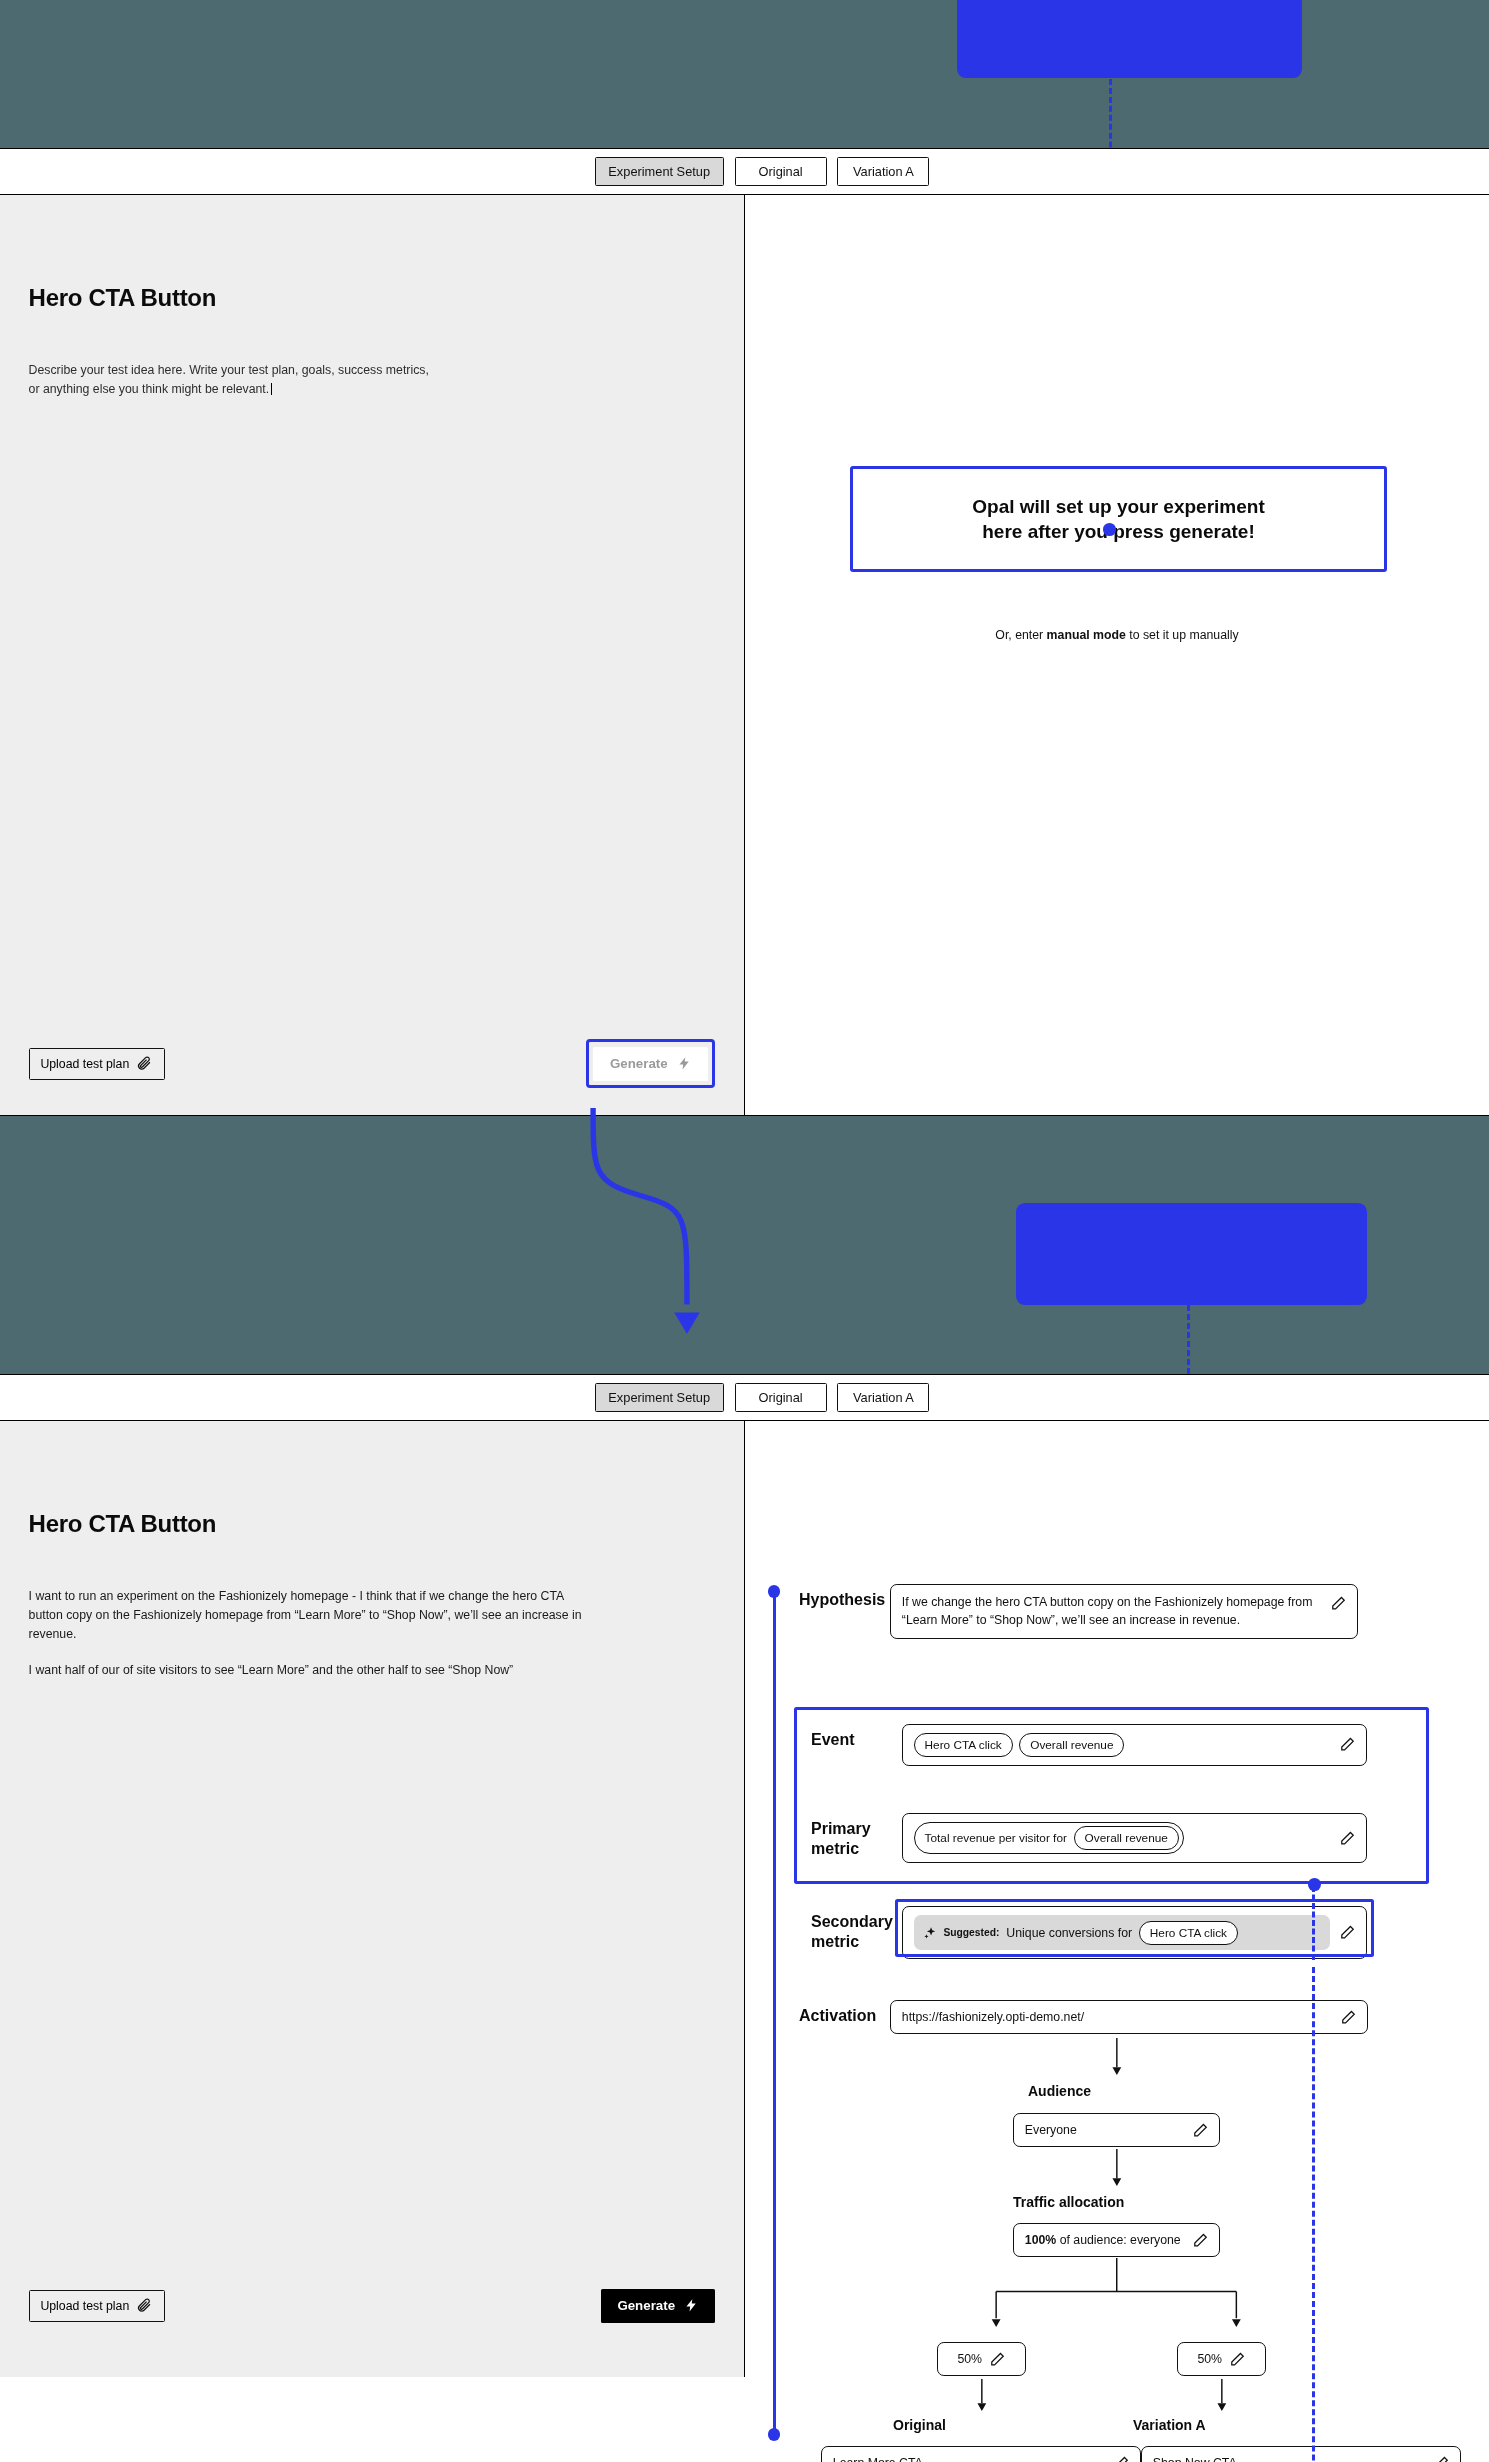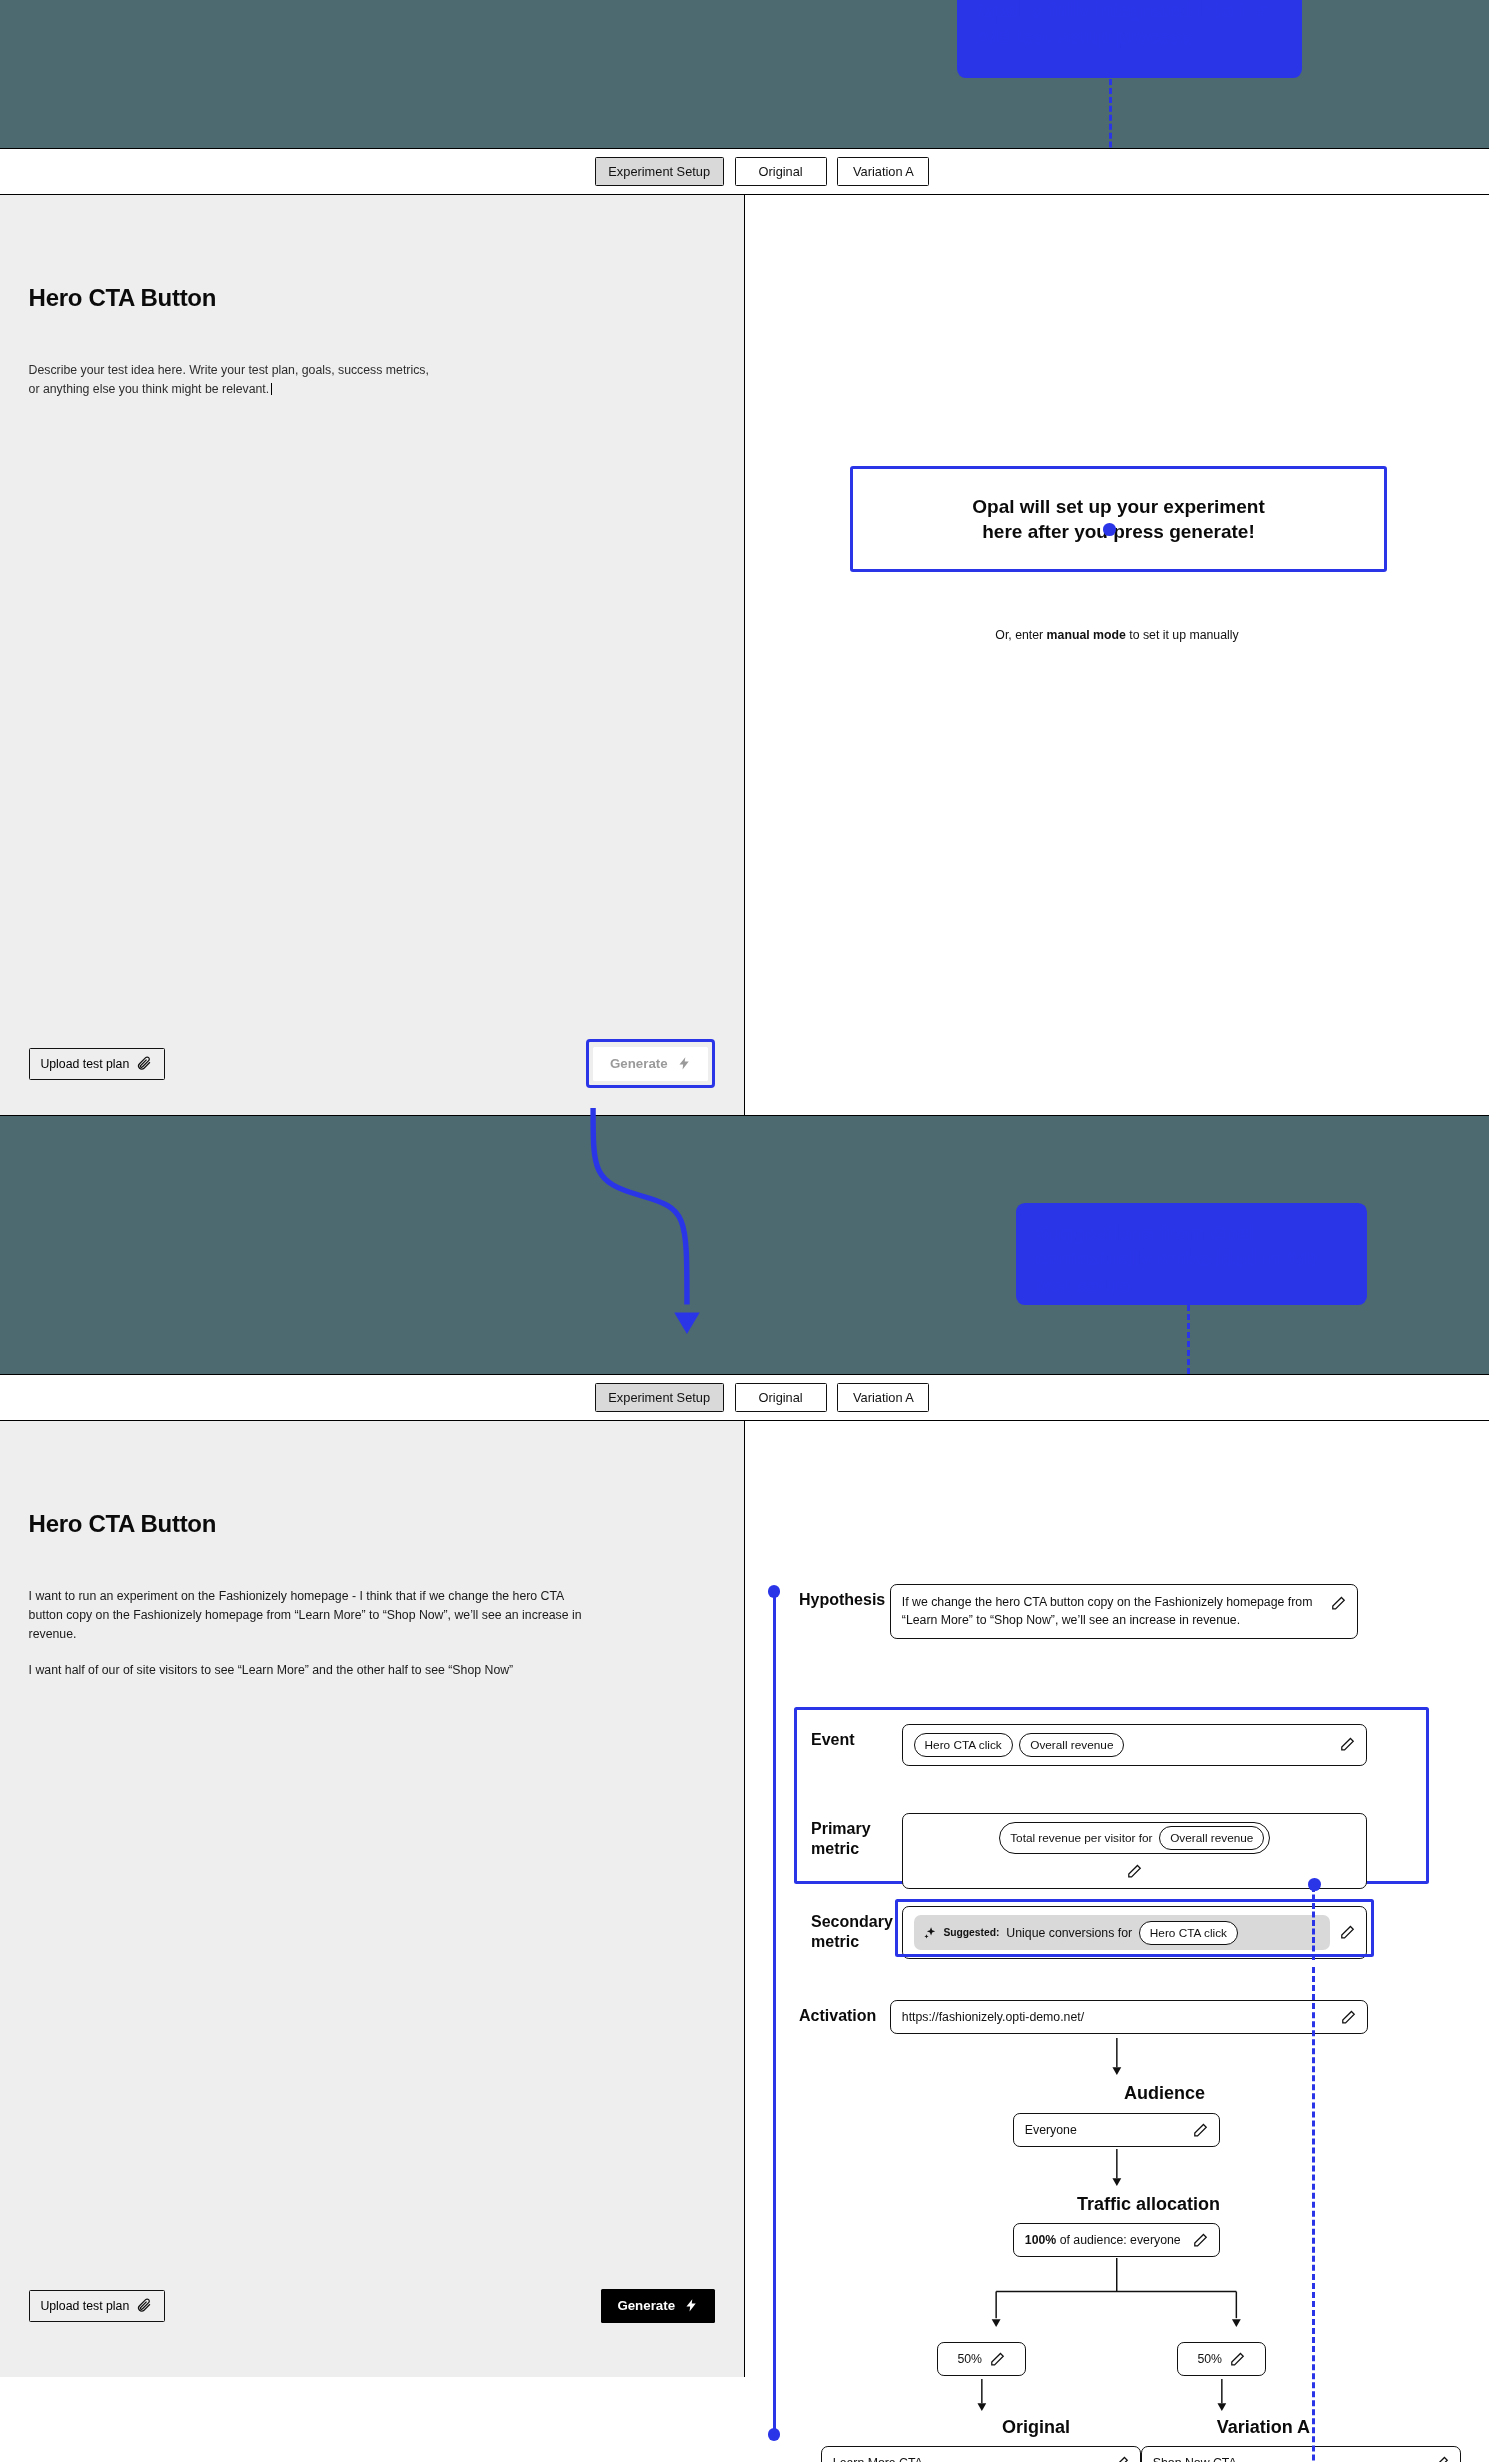--- a/index.html
+++ b/index.html
@@ -209,24 +209,24 @@
   .pencil { flex: 0 0 auto; width: 16.7px; height: 16.7px; }
   .sparkle { width: 13.8px; height: 13.8px; flex: 0 0 auto; }
 
   .highlight-ring {
     position: absolute;
     border: 3.9px solid #2b35e8;
     border-radius: 2.5px;
   }
   .node-label {
     position: absolute;
-    font-size: 18px;
+    font-size: 14px;
     font-weight: 700;
     color: #0b0b0b;
-    text-align: right;
+    text-align: left;
   }
   .arrowline { position: absolute; }
   .leftrail { position: absolute; background: #2b35e8; width: 3.4px; }
 </style>
 </head>
 <body>
 
 <div class="stage">
 
   <div class="callout" style="left:957px; top:-19.7px; width:345px; height:98px;">
@@ -356,21 +356,21 @@
                 <span class="chip">Overall revenue</span>
               </div>
               <svg class="pencil" viewBox="0 0 24 24" fill="none" stroke="#111" stroke-width="1.8">
                   <path d="M16.5 3.5l4 4L8 20H4v-4z"></path>
                 </svg>
             </div>
           </div>
 
           <div class="row" style="left:66px; top:392px; width:616px;">
             <div class="row-label">Primary<br>metric</div>
-            <div class="field" style="width:465px;flex-direction:column;">
+            <div class="field" style="width:465px;">
               <div class="chip-outer">
                 <span>Total revenue per visitor for</span>
                 <span class="chip">Overall revenue</span>
               </div>
               <svg class="pencil" viewBox="0 0 24 24" fill="none" stroke="#111" stroke-width="1.8">
                   <path d="M16.5 3.5l4 4L8 20H4v-4z"></path>
                 </svg>
             </div>
           </div>
 

